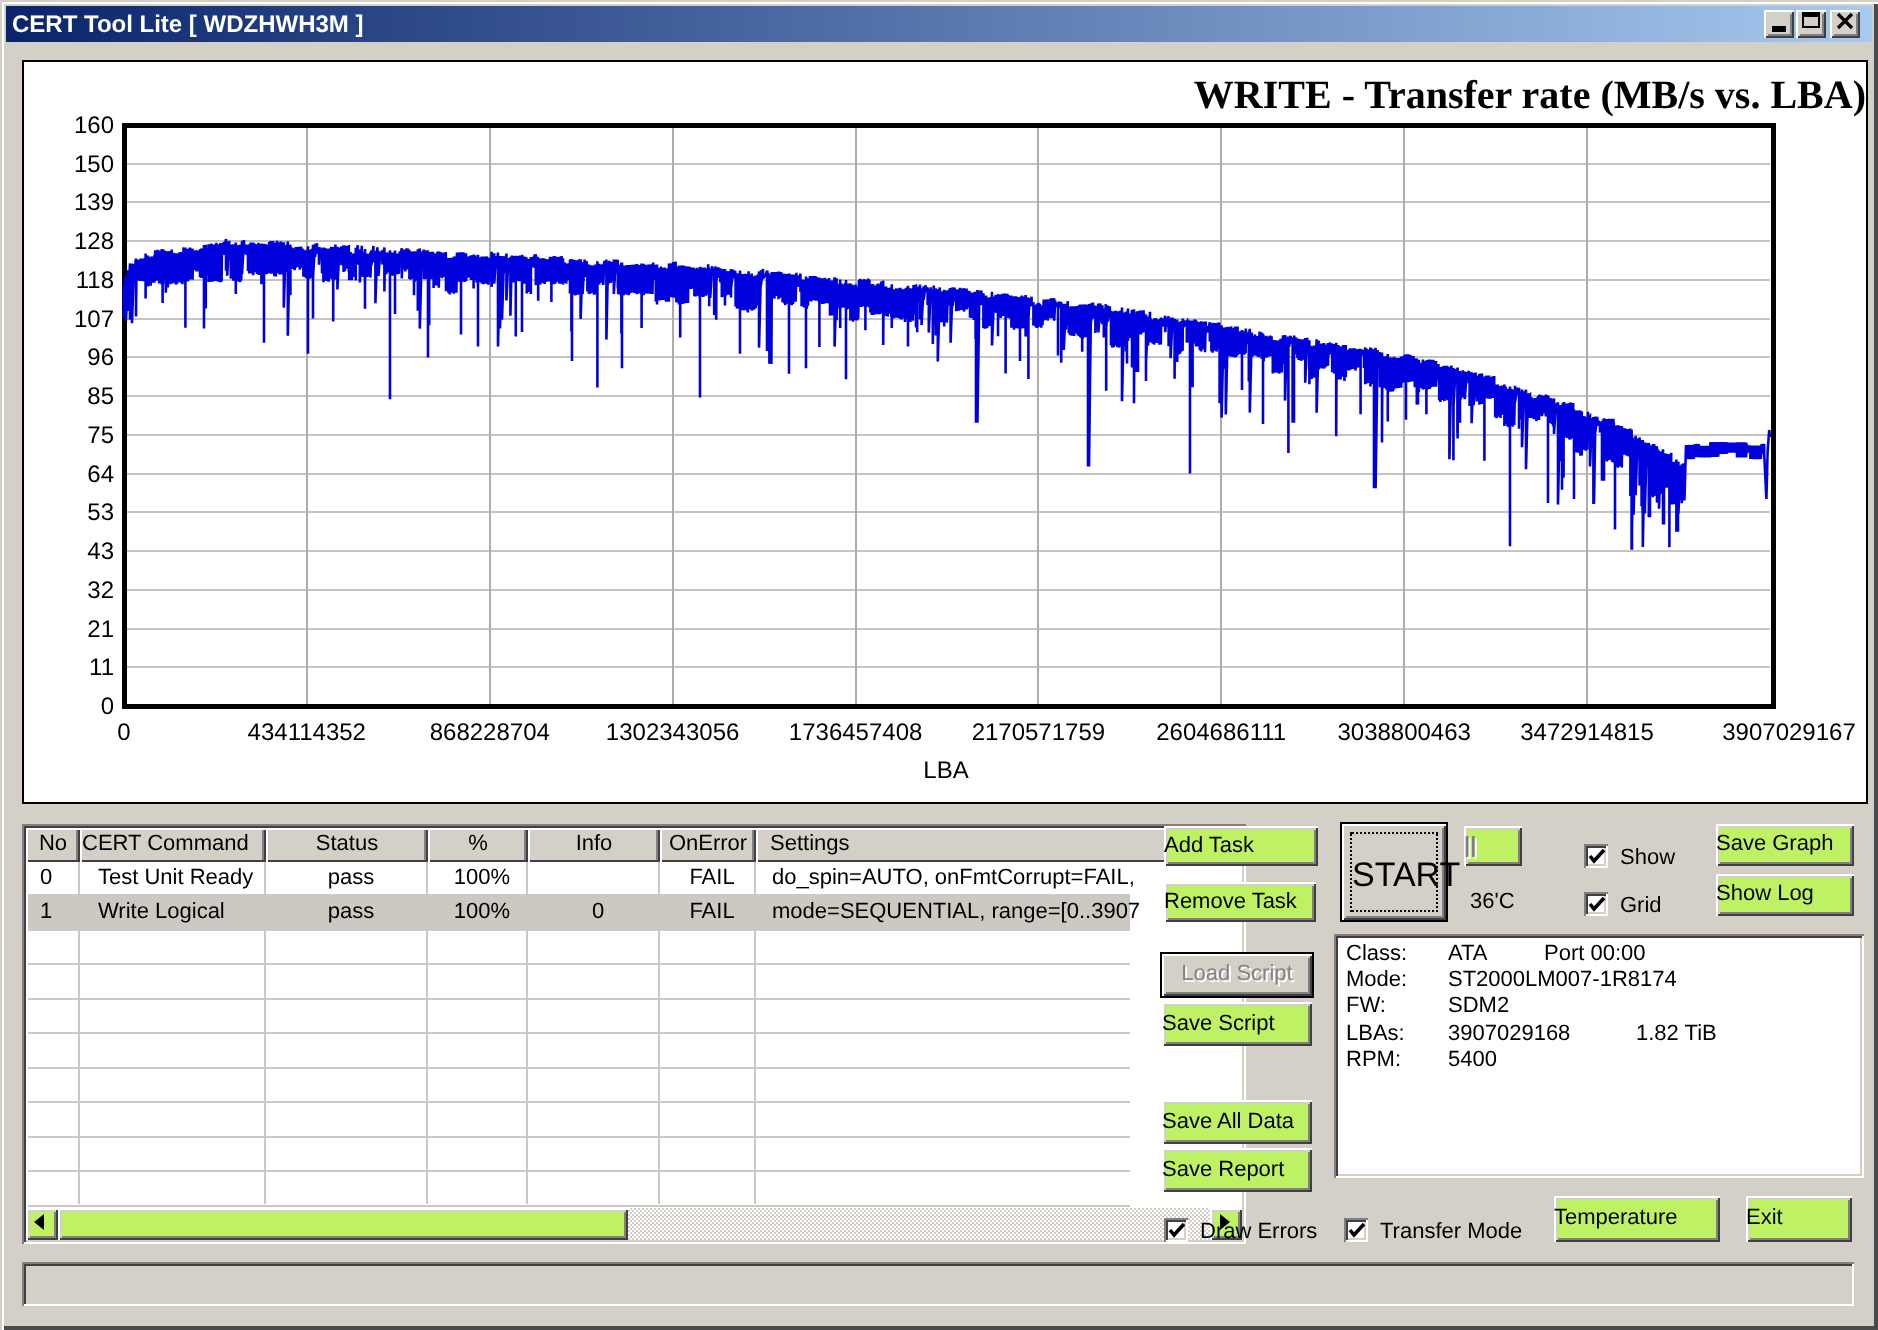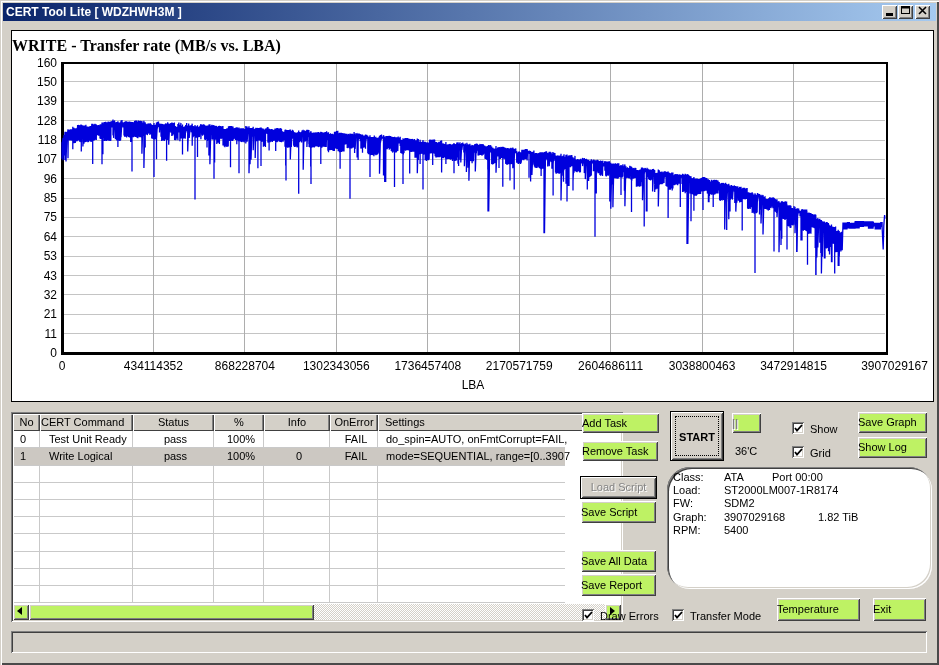--- a/index.html
+++ b/index.html
@@ -56,21 +56,21 @@
     <div class="tbtn" style="right:23px;"><svg width="14" height="12">
         <rect x="2.5" y="1.5" width="8" height="7" fill="none" stroke="#000" stroke-width="1"></rect>
         <rect x="2.5" y="1.5" width="8" height="2" fill="#000"></rect>
       </svg></div>
     <div class="tbtn" style="right:6px;"><svg width="14" height="12">
         <path d="M3 2 L10 9 M10 2 L3 9" stroke="#000" stroke-width="1.6"></path>
       </svg></div>
   </div>
 
   <div style="position:absolute; left:11px; top:30px; width:923px; height:372px; background:#fff; border:1.5px solid #000;">
-    <div style="position:absolute; left:0; width:100%; top:6px; text-align:left; font-family:'Liberation Serif',serif; font-weight:bold; font-size:16px;">WRITE - Transfer rate (MB/s vs. LBA)</div>
+    <div style="position:absolute; left:0; width:100%; top:6px; text-align:right; font-family:'Liberation Serif',serif; font-weight:bold; font-size:20px;">WRITE - Transfer rate (MB/s vs. LBA)</div>
     <svg width="920" height="369" style="position:absolute;left:0;top:0;">
       <line x1="51" y1="50.9" x2="873" y2="50.9" stroke="#c4c4c4" stroke-width="1" shape-rendering="crispEdges"></line>
       <line x1="51" y1="70.2" x2="873" y2="70.2" stroke="#c4c4c4" stroke-width="1" shape-rendering="crispEdges"></line>
       <line x1="51" y1="89.6" x2="873" y2="89.6" stroke="#c4c4c4" stroke-width="1" shape-rendering="crispEdges"></line>
       <line x1="51" y1="109.0" x2="873" y2="109.0" stroke="#c4c4c4" stroke-width="1" shape-rendering="crispEdges"></line>
       <line x1="51" y1="128.3" x2="873" y2="128.3" stroke="#c4c4c4" stroke-width="1" shape-rendering="crispEdges"></line>
       <line x1="51" y1="147.7" x2="873" y2="147.7" stroke="#c4c4c4" stroke-width="1" shape-rendering="crispEdges"></line>
       <line x1="51" y1="167.1" x2="873" y2="167.1" stroke="#c4c4c4" stroke-width="1" shape-rendering="crispEdges"></line>
       <line x1="51" y1="186.4" x2="873" y2="186.4" stroke="#c4c4c4" stroke-width="1" shape-rendering="crispEdges"></line>
       <line x1="51" y1="205.8" x2="873" y2="205.8" stroke="#c4c4c4" stroke-width="1" shape-rendering="crispEdges"></line>
@@ -172,21 +172,21 @@
           <path d="M5 3 L10 7 L5 11 Z" fill="#000"></path>
         </svg></div>
       <div class="btn" style="left:16px; top:0; width:285px; height:16px;"></div>
     </div>
   </div>
 
   <div class="btn" style="left:582px; top:413px; width:77px; height:20px; line-height:20px;">Add Task</div>
   <div class="btn" style="left:582px; top:441px; width:76px; height:20px; line-height:20px;">Remove Task</div>
   <div style="position:absolute; left:670px; top:411px; width:54px; height:50px; border:1.5px solid #000; background:#d4d0c8;
        box-shadow: inset 1px 1px 0 #ffffff, inset -1px -1px 0 #404040, inset 2px 2px 0 #d4d0c8, inset -2px -2px 0 #808080;">
-    <div style="position:absolute; left:4px; top:4px; right:4px; bottom:4px; border:1px dotted #000; text-align:center; line-height:41px; font-size:11px;font-weight:bold;">START</div>
+    <div style="position:absolute; left:4px; top:4px; right:4px; bottom:4px; border:1px dotted #000; text-align:center; line-height:41px; font-size:17px;">START</div>
   </div>
   <div class="btn" style="left:732px; top:413px; width:29px; height:20px; line-height:20px; color:#808080; text-shadow:1px 1px 0 #fff; font-weight:bold;">||</div>
   <div class="lbl" style="left:735px; top:445px;">36'C</div>
   <div class="cb" style="left:792px; top:422px;">
     <svg width="9" height="9">
       <path d="M1 4 L3 6.5 L8 1" stroke="#000" stroke-width="1.8" fill="none"></path>
     </svg>
   </div>
   <div class="lbl" style="left:810px; top:423px;">Show</div>
   <div class="cb" style="left:792px; top:446px;">
@@ -200,25 +200,25 @@
 
   <div style="position:absolute; left:580px; top:476px; width:77px; height:23px; border:1px solid #000; background:#d4d0c8;
        box-shadow: inset 1px 1px 0 #ffffff, inset -1px -1px 0 #404040, inset 2px 2px 0 #d4d0c8, inset -2px -2px 0 #808080;
        text-align:center; line-height:21px; color:#848484; text-shadow:1px 1px 0 #fff;">Load Script</div>
   <div class="btn" style="left:581px; top:501px; width:75px; height:22px; line-height:22px;">Save Script</div>
   <div class="btn" style="left:581px; top:550px; width:75px; height:22px; line-height:22px;">Save All Data</div>
   <div class="btn" style="left:581px; top:574px; width:75px; height:22px; line-height:22px;">Save Report</div>
 
   <div style="position:absolute; left:667px; top:467px; width:265px; height:122px; background:#fff;
        box-shadow: inset 1px 1px 0 #808080, inset -1px -1px 0 #ffffff, inset 2px 2px 0 #404040, inset -2px -2px 0 #d4d0c8;
-       font-size:11px; line-height:13.2px; padding:4px 0 0 6px;border-radius:23px;">
+       font-size:11px; line-height:13.2px; padding:4px 0 0 6px;">
     <div><span class="il">Class:</span>ATA<span style="position:absolute; left:105px;">Port 00:00</span></div>
-    <div><span class="il">Load:</span>ST2000LM007-1R8174</div>
+    <div><span class="il">Mode:</span>ST2000LM007-1R8174</div>
     <div><span class="il">FW:</span>SDM2</div>
-    <div><span class="il">Graph:</span>3907029168<span style="position:absolute; left:151px;">1.82 TiB</span></div>
+    <div><span class="il">LBAs:</span>3907029168<span style="position:absolute; left:151px;">1.82 TiB</span></div>
     <div><span class="il">RPM:</span>5400</div>
   </div>
 
   <div class="cb" style="left:582px; top:609px;">
     <svg width="9" height="9">
       <path d="M1 4 L3 6.5 L8 1" stroke="#000" stroke-width="1.8" fill="none"></path>
     </svg>
   </div>
   <div class="lbl" style="left:600px; top:610px;">Draw Errors</div>
   <div class="cb" style="left:672px; top:609px;">

